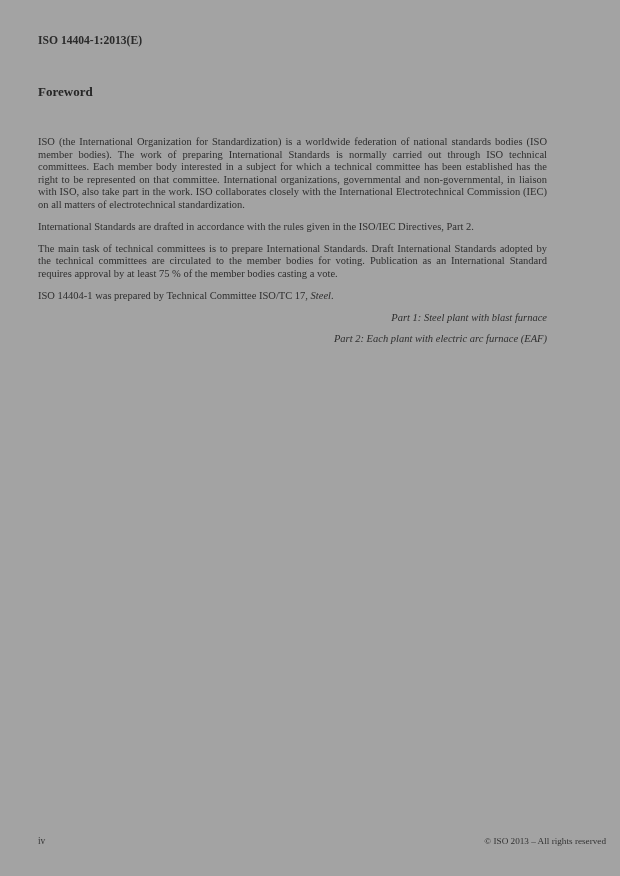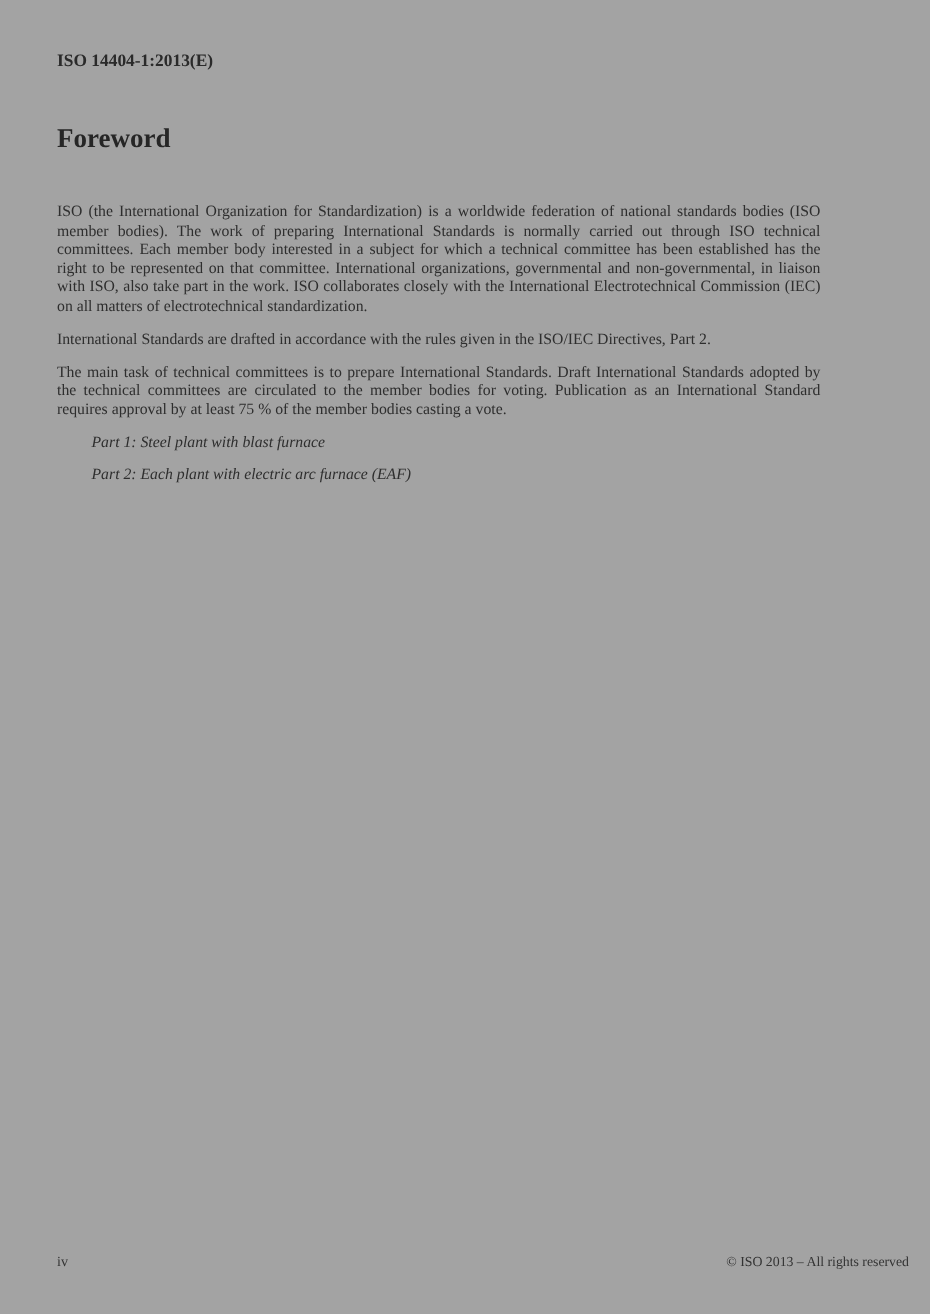--- a/index.html
+++ b/index.html
@@ -23,42 +23,42 @@
       font-size: 11.6px;
       font-weight: bold;
       line-height: 14px;
       color: #2a2a2a;
     }
     .doc-title {
       position: absolute;
       left: 38px;
       top: 82px;
       margin: 0;
-      font-size: 18px;
+      font-size: 13px;
       font-weight: bold;
       line-height: 20px;
       color: #262626;
     }
     .doc-body {
       position: absolute;
       left: 38px;
       top: 118px;
       width: 509px;
       margin-top: 18px;
     }
     .doc-body p {
       margin: 0 0 9.5px 0;
       font-size: 10.5px;
       line-height: 12.5px;
       text-align: justify;
       color: #2e2e2e;
     }
     .doc-body p.part-line {
       margin-left: 23px;
-      text-align: left;
+      text-align: right;
       font-style: italic;
       margin-bottom: 9px;
     }
     .doc-body em {
       font-style: italic;
     }
     .doc-footer {
       position: absolute;
       left: 38px;
       top: 835px;
@@ -93,20 +93,23 @@
 
     <p>
       <span>International Standards are drafted in accordance with the rules given in the ISO/IEC Directives, Part 2.</span>
     </p>
 
     <p>
       <span>The main task of technical committees is to prepare International Standards. Draft International Standards adopted by the technical committees are circulated to the member bodies for voting. Publication as an International Standard requires approval by at least 75 % of the member bodies casting a vote.</span>
     </p>
 
 
+    <p>
+      <span>ISO 14404-1 was prepared by Technical Committee ISO/TC 17, </span><em>Steel</em><span>.</span>
+    </p>
 
 
     <p class="part-line">
       <span>Part 1: Steel plant with blast furnace</span>
     </p>
 
     <p class="part-line">
       <span>Part 2: Each plant with electric arc furnace (EAF)</span>
     </p>
 

